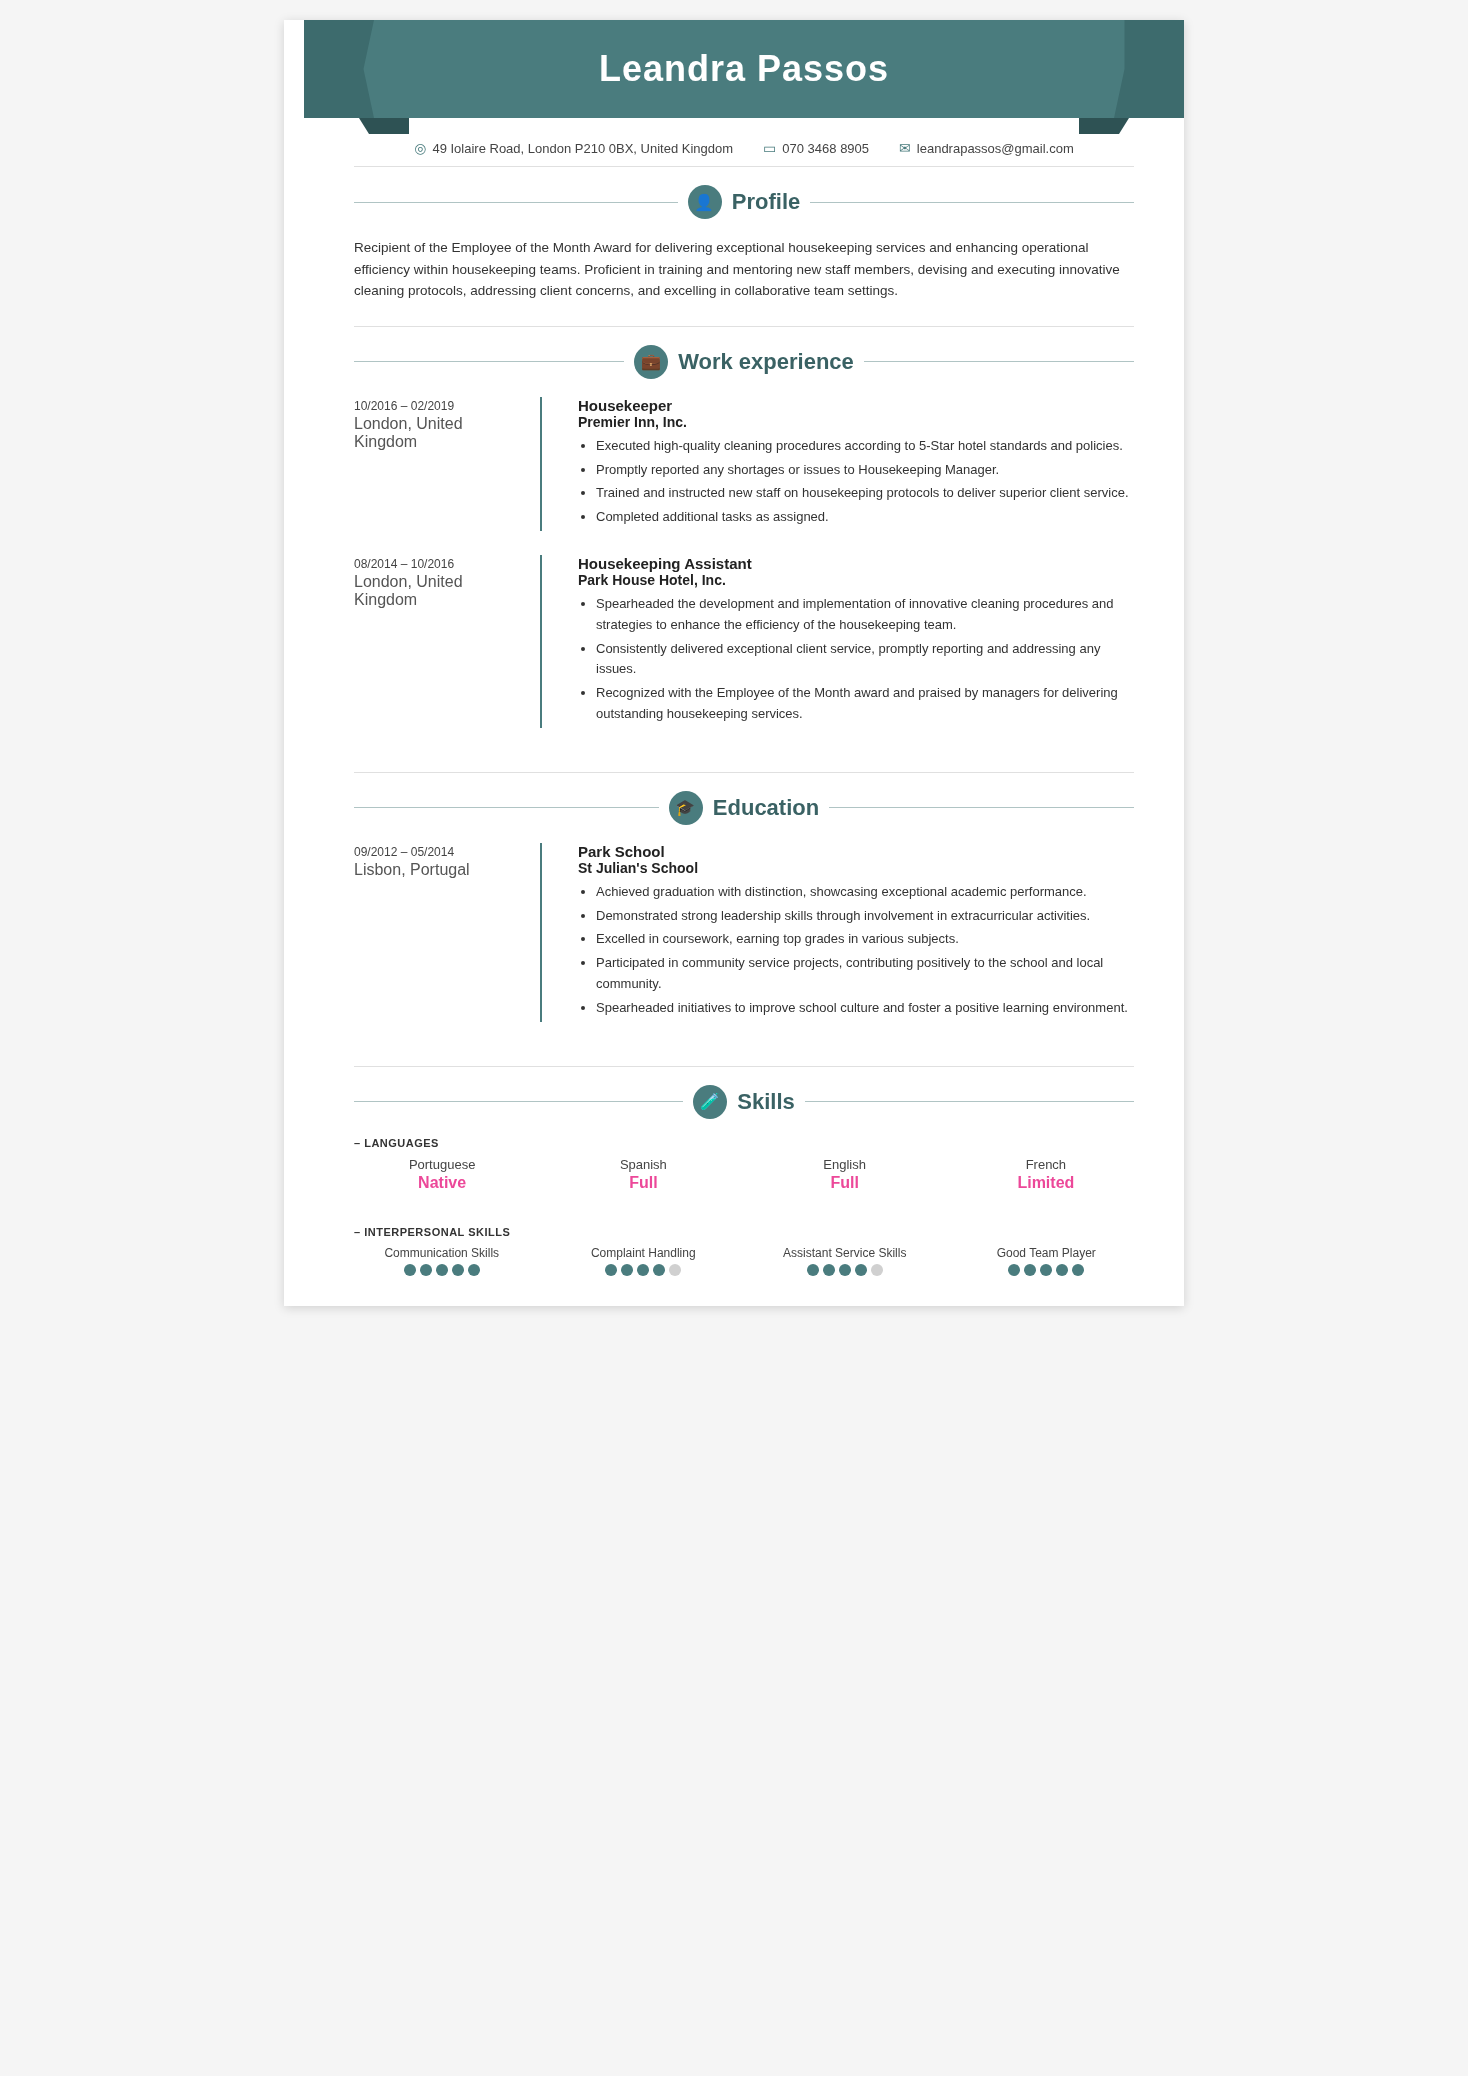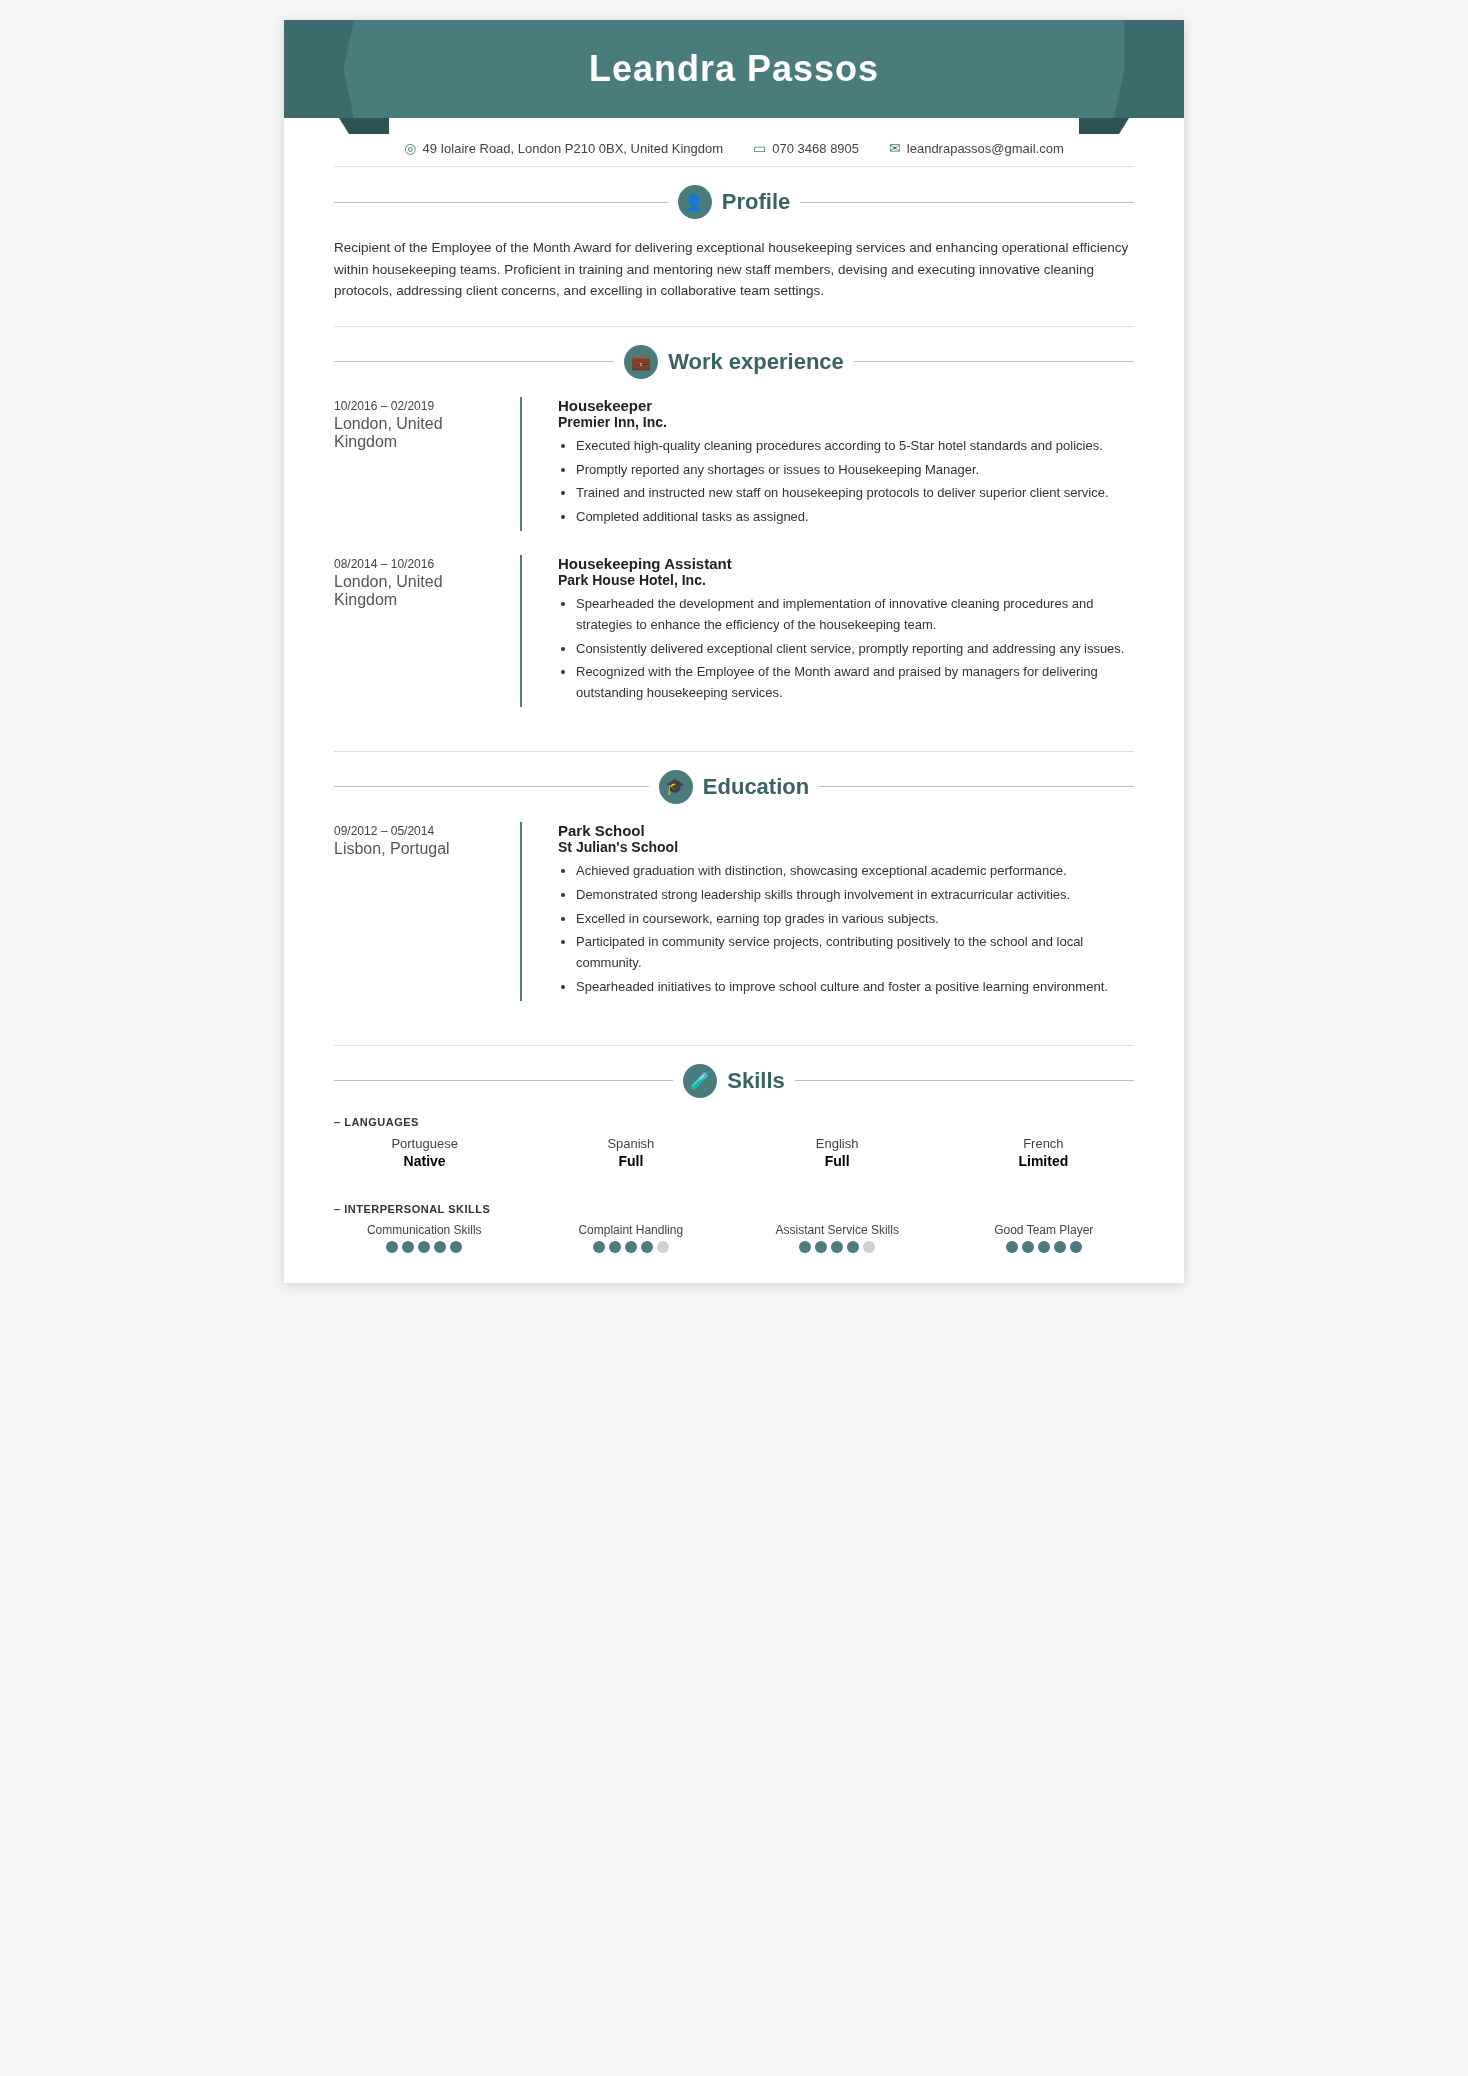--- a/index.html
+++ b/index.html
@@ -10,20 +10,21 @@
       justify-content: center;
       align-items: flex-start;
       min-height: 100vh;
       padding: 20px;
     }
     .resume {
       background: #fff;
       width: 900px;
       min-height: 1200px;
       box-shadow: 0 2px 10px rgba(0,0,0,0.15);
+      padding-left: 20px;
     }
     .header-name {
       color: #fff;
       font-size: 36px;
       font-weight: bold;
       letter-spacing: 1px;
     }
     
     .contact-row {
       display: flex;
@@ -169,23 +170,23 @@
     }
     .language-item {
       text-align: center;
     }
     .language-name {
       font-size: 13px;
       color: #444;
       margin-bottom: 2px;
     }
     .language-level {
-      font-size: 14px;
-      font-weight: bold;
-      color: #000000;
+      font-size: 16px;
+      font-weight: bold;
+      color: #ec4899;
     }
     .interpersonal-grid {
       display: grid;
       grid-template-columns: repeat(4, 1fr);
       gap: 26px;
     }
     .skill-item {
       text-align: center;
     }
     .skill-name {

